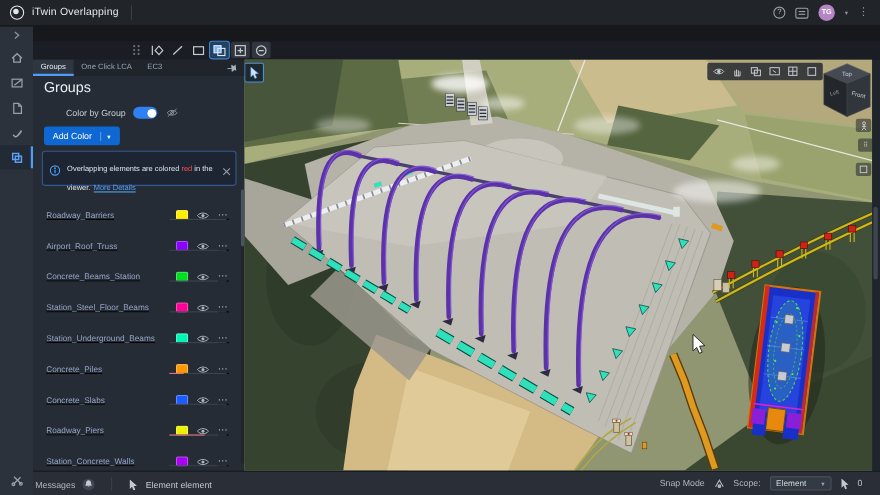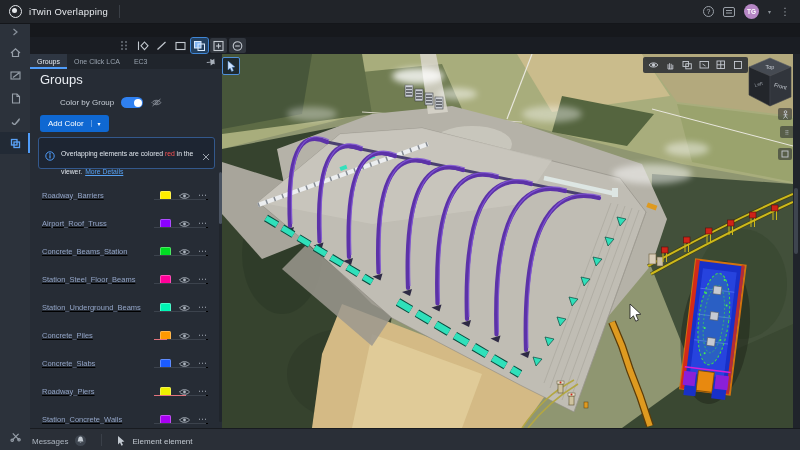--- a/index.html
+++ b/index.html
@@ -773,15 +773,33 @@
         <svg width="7" height="8">
             <path d="M3.5 0.5 C1.8 0.5 1.2 2 1.2 3.5 L0.6 5.6 H6.4 L5.8 3.5 C5.8 2 5.2 0.5 3.5 0.5 Z M2.6 6.2 a1 1 0 0 0 1.8 0 Z" fill="#c2c9d1"></path>
           </svg>
       </span>
       <span class="sb-div"></span>
       <svg width="8" height="10">
           <path d="M1 0 l0 8.5 l2 -1.9 l1.4 3.2 l1.6 -0.7 l-1.4 -3.1 l2.8 -0.4 z" fill="#c2c9d1"></path>
         </svg>
       <span class="sb-text">Element element</span>
     </div>
+    <div class="sb-right">
+      <span class="sb-label">Snap Mode</span>
+      <svg width="10" height="9">
+          <g stroke="#aeb6c0" stroke-width="1" fill="none">
+            <path d="M1.5 7.5 L5 1.5 L8.5 7.5"></path>
+            <circle cx="5" cy="7" r="1.2" fill="#aeb6c0"></circle>
+          </g>
+        </svg>
+      <span class="sb-label">Scope:</span>
+      <div class="scope-select">
+        <span class="scope-value">Element</span>
+        <span class="scope-caret">▾</span>
+      </div>
+      <svg width="8" height="10">
+          <path d="M1 0 l0 8.5 l2 -1.9 l1.4 3.2 l1.6 -0.7 l-1.4 -3.1 l2.8 -0.4 z" fill="#c2c9d1"></path>
+        </svg>
+      <span class="sb-text">0</span>
+    </div>
   </div>
 
 </div>
 
 </body></html>

